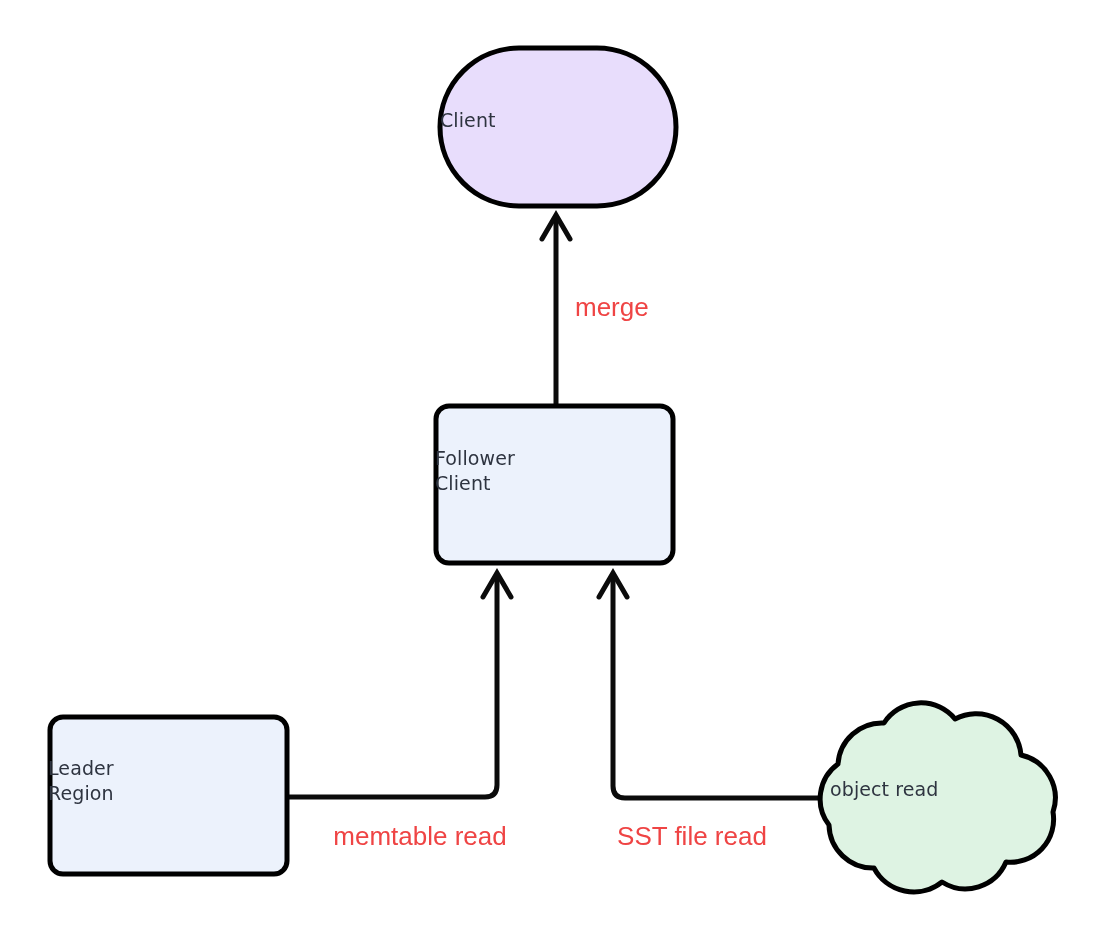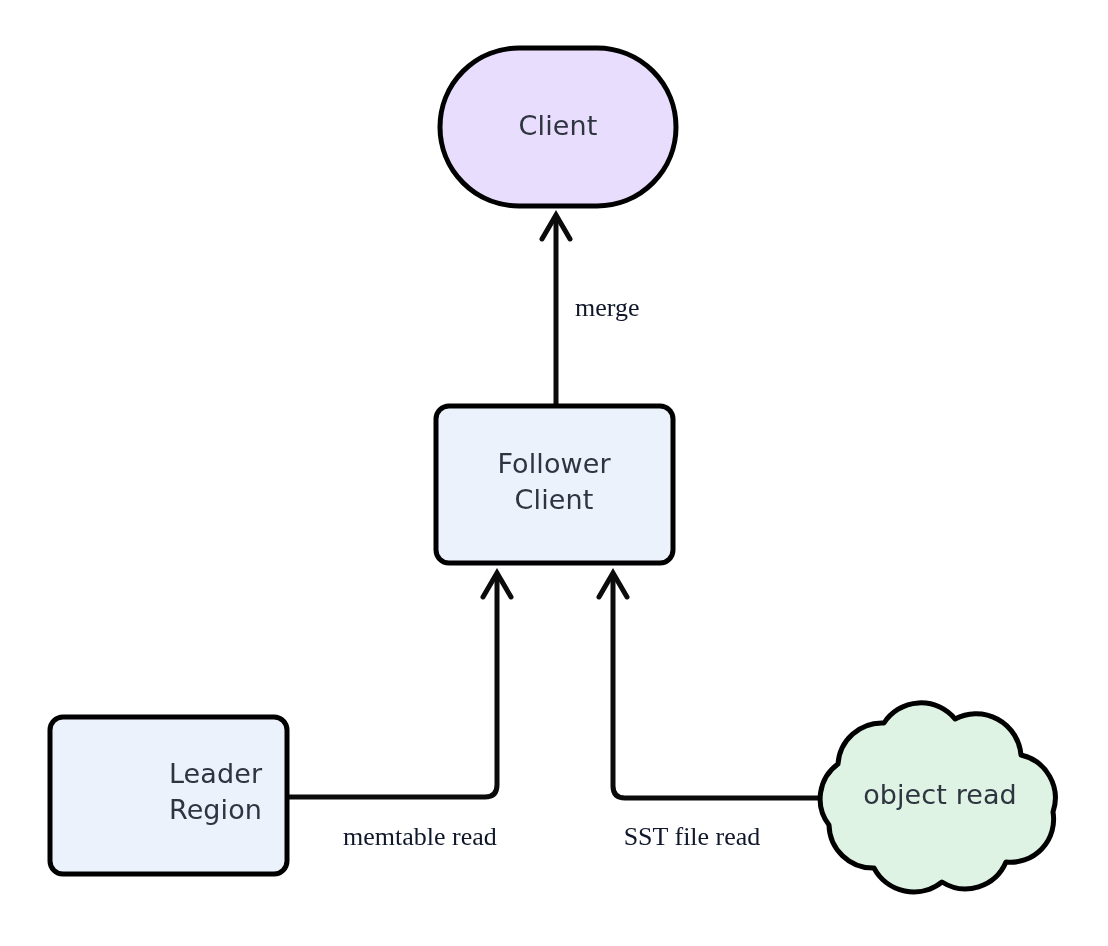--- a/index.html
+++ b/index.html
@@ -41,43 +41,42 @@
   }
   .arrow-head {
     fill: none;
     stroke: #0b0b0b;
     stroke-width: 5;
     stroke-linecap: round;
     stroke-linejoin: miter;
   }
   .node-label {
     position: absolute;
-    text-align: center;
     color: #2e3440;
     font-family: "DejaVu Sans", "Liberation Sans", sans-serif;
-    font-size: 27px;
+    font-size: 19px;
     line-height: 1.32;
     letter-spacing: 0.1px;
     white-space: pre-line;
     pointer-events: none;
   }
   .edge-label {
     position: absolute;
     text-align: center;
-    color: #0f172a;
-    font-family: Liberation Serif, serif;
+    color: #ef4444;
+    font-family: Liberation Sans, sans-serif;
     font-size: 26px;
     line-height: 1.2;
     white-space: nowrap;
     background: #ffffff;
     pointer-events: none;
   }
   #label-client   { left: 440px; top: 108px; width: 236px; }
   #label-follower { left: 435px; top: 446px; width: 238px; }
-  #label-leader   { left: 48px;  top: 756px; width: 239px; margin-left: 48px; }
+  #label-leader   { left: 48px;  top: 756px; width: 239px; }
   #label-object   { left: 830px; top: 777px; width: 220px; }
   #label-merge    { left: 575px; top: 292px; width: 120px; text-align: left; }
   #label-memtable { left: 318px; top: 821px; width: 204px; }
   #label-sst      { left: 606px; top: 821px; width: 172px; }
 </style>
 </head>
 <body>
 
 <div id="diagram-canvas">
 

